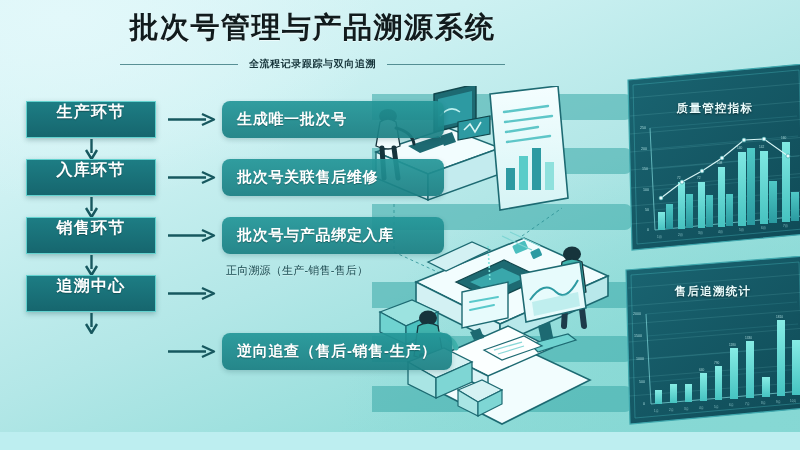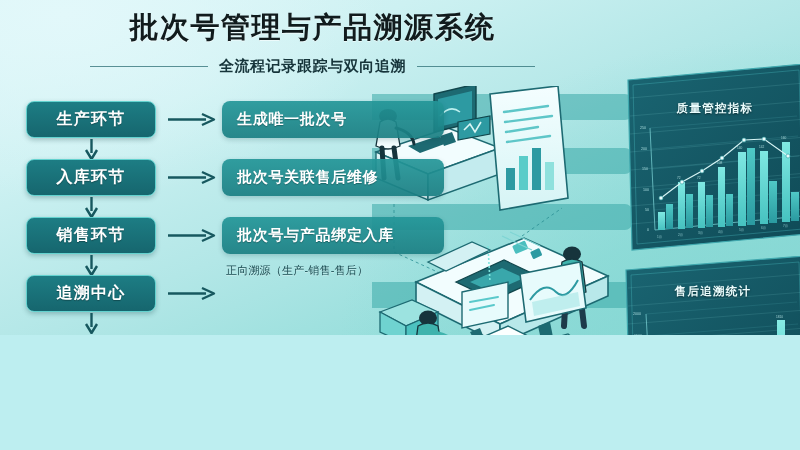--- a/index.html
+++ b/index.html
@@ -3,48 +3,48 @@
 <meta charset="utf-8">
 <title>批次号管理与产品溯源系统</title>
 <style>
   * { margin:0; padding:0; box-sizing:border-box; }
   html,body { width:800px; height:450px; overflow:hidden; }
   body {
     font-family:"Liberation Sans","DejaVu Sans",sans-serif;
     background:#bdeef0;
   }
   #stage {
-    position:relative; width:800px; height:335px; overflow:hidden;
+    position:relative; width:800px; height:432px; overflow:hidden;
     background:
       radial-gradient(ellipse 520px 300px at 8% 4%, #e2f8fa 0%, rgba(226,248,250,0) 62%),
       radial-gradient(ellipse 600px 420px at 95% 100%, #86d8d4 0%, rgba(134,216,212,0) 70%),
       linear-gradient(157deg,#ddf6f8 0%,#cdf1f2 26%,#b3e7e7 52%,#96dedb 76%,#83d6d2 100%);
   }
 
   
   .hdr { position:absolute; left:0; top:8px; width:625px; text-align:center; }
   .hdr h1 {
     font-size:29px; font-weight:bold; color:#111b1d; letter-spacing:1.5px;
     text-shadow:0 1px 0 rgba(255,255,255,.55);
   }
   .sub-wrap {
     display:flex; align-items:center; justify-content:center; gap:11px;
     margin-top:9px;
   }
   .sub-line { height:1px; width:118px; background:#2c6d74; opacity:.75; }
-  .sub-txt { font-size:15px; font-weight:bold; color:#16343a; letter-spacing:.6px; }
+  .sub-txt { font-size:10px; font-weight:bold; color:#16343a; letter-spacing:.6px; }
 
   
   .flow { position:absolute; left:26px; top:101px; width:420px; }
   .frow { position:relative; height:58px; }
   .stage-box {
     position:absolute; left:0; top:0; width:130px; height:37px;
     background:linear-gradient(180deg,#1d7d84 0%,#16666e 100%);
-    border:1.6px solid #63d2cf; border-radius:8px;
-    display:flex; align-items:center; justify-content:center;
+    border:1.6px solid #63d2cf; border-radius:0;
+    display:flex; align-items:flex-start; justify-content:center;
     box-shadow:0 2px 5px rgba(10,60,66,.28);
   }
   .stage-box span {
     color:#fff; font-size:16px; font-weight:bold; letter-spacing:1.2px;
     text-shadow:0 1px 1px rgba(0,0,0,.3);
   }
   .arrow-r {
     position:absolute; left:140px; top:11px; width:52px; height:15px;
   }
   .desc-box {
@@ -286,20 +286,23 @@
         <path d="M7.5 1 V15" stroke="#17585f" stroke-width="2.4"></path>
         <path d="M2 12 L7.5 21 L13 12" fill="none" stroke="#17585f" stroke-width="2.4" stroke-linejoin="round"></path>
       </svg>
     </div>
 
     <div class="frow">
       <svg class="arrow-r" viewBox="0 0 52 15">
         <path d="M2 7.5 H40" stroke="#17585f" stroke-width="2.4"></path>
         <path d="M36 2 L48 7.5 L36 13" fill="none" stroke="#17585f" stroke-width="2.4" stroke-linejoin="round"></path>
       </svg>
+      <div class="desc-box">
+        <span>逆向追查（售后-销售-生产）</span>
+      </div>
     </div>
   </div>
 
   <div class="panel p1">
     <svg viewBox="0 0 186 188" width="186" height="188">
       <defs>
         <linearGradient id="pg1" x1="0" y1="0" x2="1" y2="1">
           <stop offset="0%" stop-color="#1a6572"></stop>
             <stop offset="100%" stop-color="#0f4a56"></stop>
         </linearGradient>

